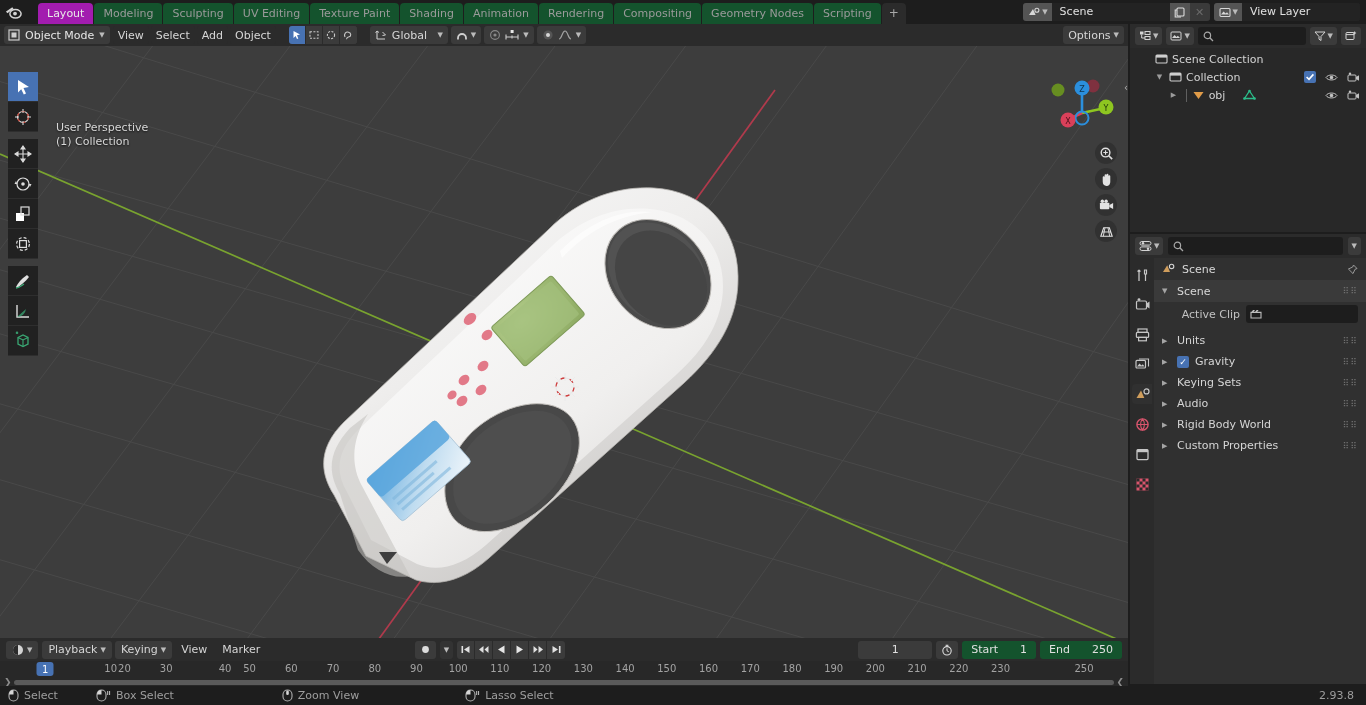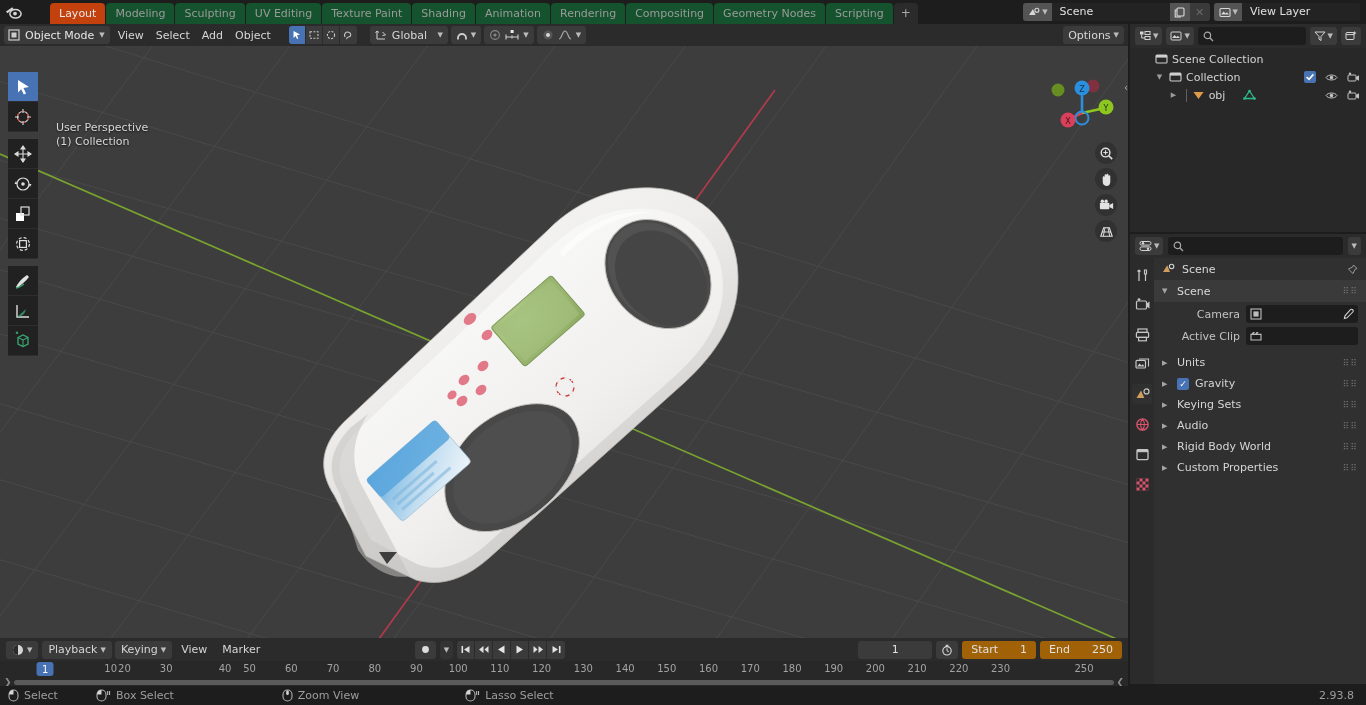--- a/index.html
+++ b/index.html
@@ -26,21 +26,21 @@
   .menu-item {
     padding: 0 9px; height: 20px; line-height: 20px; font-size: 11px;
     color: #d5d5d5; border-radius: 3px; cursor: default; white-space: nowrap;
   }
   .ws-tabs { display: flex; align-items: flex-end; height: 24px; margin-left: 12px; gap: 1px; }
   .ws-tab {
     height: 21px; line-height: 21px; padding: 0 9px; font-size: 11px;
     color: #9a9a9a; background: #14532d;
     border-radius: 4px 4px 0 0; white-space: nowrap; cursor: default;
   }
-  .ws-tab.active { background: #c2410c; color: #e8e8e8; margin-left: 12px; }
+  .ws-tab.active { background: #a21caf; color: #e8e8e8; }
   .ws-tab.plus { padding: 0 7px; font-size: 12px; color: #aaa; background: #2b2b2b; }
   .topbar-right {
     margin-left: auto; display: flex; align-items: center; gap: 4px; padding-right: 6px;
   }
   .id-block {
     display: flex; align-items: center; height: 18px; border-radius: 3px;
     overflow: hidden; background: #282828;
   }
   .id-icon-btn {
     display: flex; align-items: center; gap: 2px; background: #545454; height: 18px;
@@ -215,21 +215,21 @@
     width: 18px; display: flex; align-items: center; justify-content: center;
     background: #3b3b3b; color: #dadada; border-right: 1px solid #2b2b2b;
   }
   .tl-play > div:last-child { border-right: none; }
   .tl-right { margin-left: auto; display: flex; align-items: center; gap: 4px; }
   .frame-fld {
     width: 74px; height: 18px; background: #3b3b3b; border-radius: 3px;
     display: flex; align-items: center; justify-content: center; color: #e0e0e0; font-size: 11px;
   }
   .se-fld {
-    height: 18px; background: #a16207; border-radius: 3px; display: flex;
+    height: 18px; background: #14532d; border-radius: 3px; display: flex;
     align-items: center; padding: 0 9px; gap: 22px; color: #e0e0e0; font-size: 11px;
   }
   .tl-ruler { position: relative; height: 17px; background: #282828; }
   .tick {
     position: absolute; top: 2px; font-size: 10px; color: #a3a3a3; transform: translateX(-50%);
   }
   .playhead {
     position: absolute; top: 1px; height: 14px; min-width: 17px; padding: 0 4px;
     background: #4772b3; color: #fff; border-radius: 3px; font-size: 10px;
     display: flex; align-items: center; justify-content: center; transform: translateX(-50%);
@@ -929,37 +929,20 @@
                 <path d="M6.5 1 L10 4.5 L8 5.3 L6 9.6 L1.4 5 L5.7 3 Z" fill="none" stroke="#9a9a9a" stroke-width="1"></path>
               </svg>
           </span>
         </div>
         <div class="pr-panel-head">
           <span class="arrow">▼</span>
           <span>Scene</span>
           <span class="grip">⠿⠿</span>
         </div>
         <div id="pr-fields">
-            <div class="pr-row">
-              <span class="pr-label">Camera</span>
-              <span class="pr-field">
-                <span>
-                  <svg width="12" height="12" viewBox="0 0 12 12">
-                    <rect x="1" y="1" width="10" height="10" fill="none" stroke="#bdbdbd" stroke-width="1.1"></rect>
-                    <rect x="3.4" y="3.4" width="5.2" height="5.2" fill="#bdbdbd"></rect>
-                  </svg>
-                </span>
-                <span></span>
-                <span class="eyedrop">
-                  <svg width="12" height="12" viewBox="0 0 12 12">
-                    <path d="M8.6 1.4 A1.8 1.8 0 0 1 11 3.8 L5 9.8 L2.4 10.4 L3 7.8 Z" fill="none" stroke="#cfcfcf" stroke-width="1.1"></path>
-                  </svg>
-                </span>
-              </span>
-            </div>
             <div class="pr-row">
               <span class="pr-label">Active Clip</span>
               <span class="pr-field">
                 <span>
                   <svg width="12" height="12" viewBox="0 0 12 12">
                     <path d="M1 4.4 L11 4.4 L11 10 L1 10 Z" fill="none" stroke="#bdbdbd" stroke-width="1.1"></path>
                     <path d="M1.4 4.2 L3 2 L5 2 L3.4 4.2 Z M5 4.2 L6.6 2 L8.6 2 L7 4.2 Z" fill="#bdbdbd"></path>
                   </svg>
                 </span>
                 <span></span>

